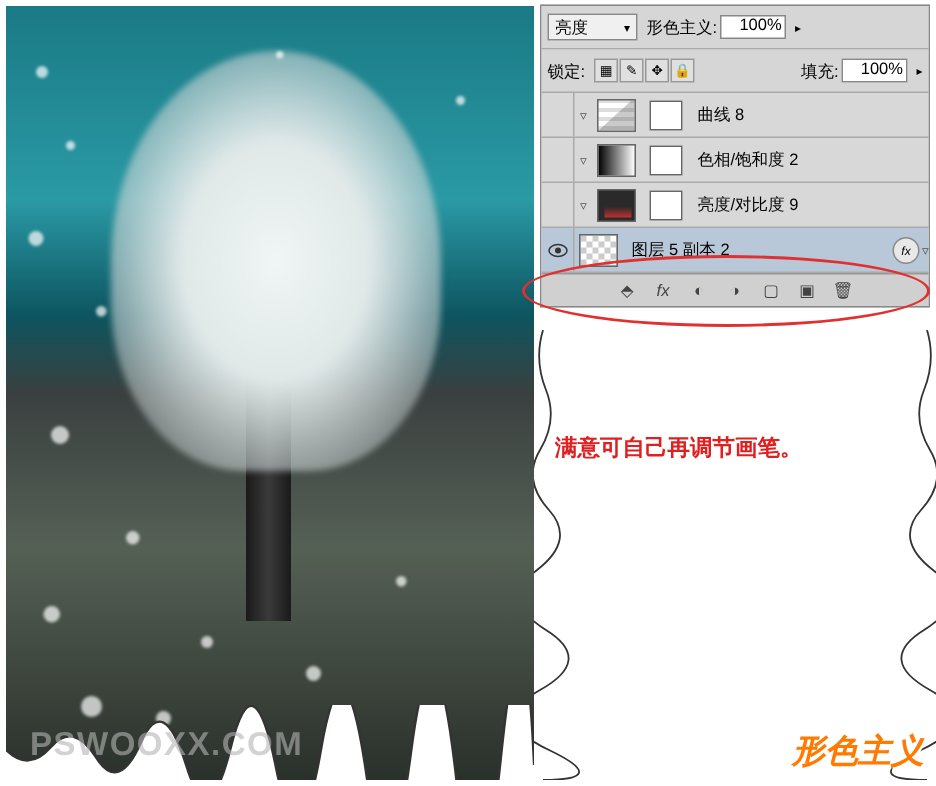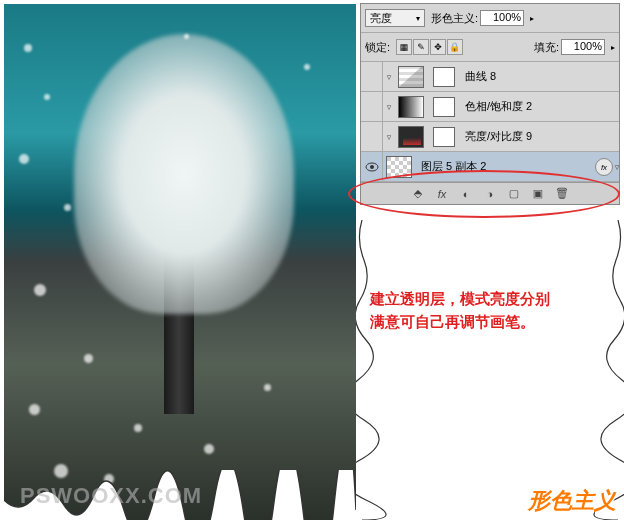--- a/index.html
+++ b/index.html
@@ -176,18 +176,17 @@
 <div class="red-circle" style="left:348px;top:170px;width:272px;height:48px"></div>
 
 <svg class="panel-torn rough-border" viewBox="0 0 268 300" preserveAspectRatio="none">
   <path d="M6,0 Q0,20 8,40 T4,80 T10,120 T2,160 T8,200 T4,240 T10,280 T6,300 L0,300 L0,0 Z" fill="#fff"></path>
   <path d="M262,0 Q268,20 260,40 T264,80 T258,120 T266,160 T260,200 T264,240 T258,280 T262,300 L268,300 L268,0 Z" fill="#fff"></path>
   <path d="M6,0 Q0,20 8,40 T4,80 T10,120 T2,160 T8,200 T4,240 T10,280 T6,300" fill="none" stroke="#333" stroke-width="1.2"></path>
   <path d="M262,0 Q268,20 260,40 T264,80 T258,120 T266,160 T260,200 T264,240 T258,280 T262,300" fill="none" stroke="#333" stroke-width="1.2"></path>
 </svg>
 
 <div class="instruction">
-  <div>建立透明层，模式亮度分别</div>
   <div>满意可自己再调节画笔。</div>
 </div>
 
 <div class="watermark-url">PSWOOXX.COM</div>
 <div class="watermark-logo">形色主义</div>
 
 </body></html>

